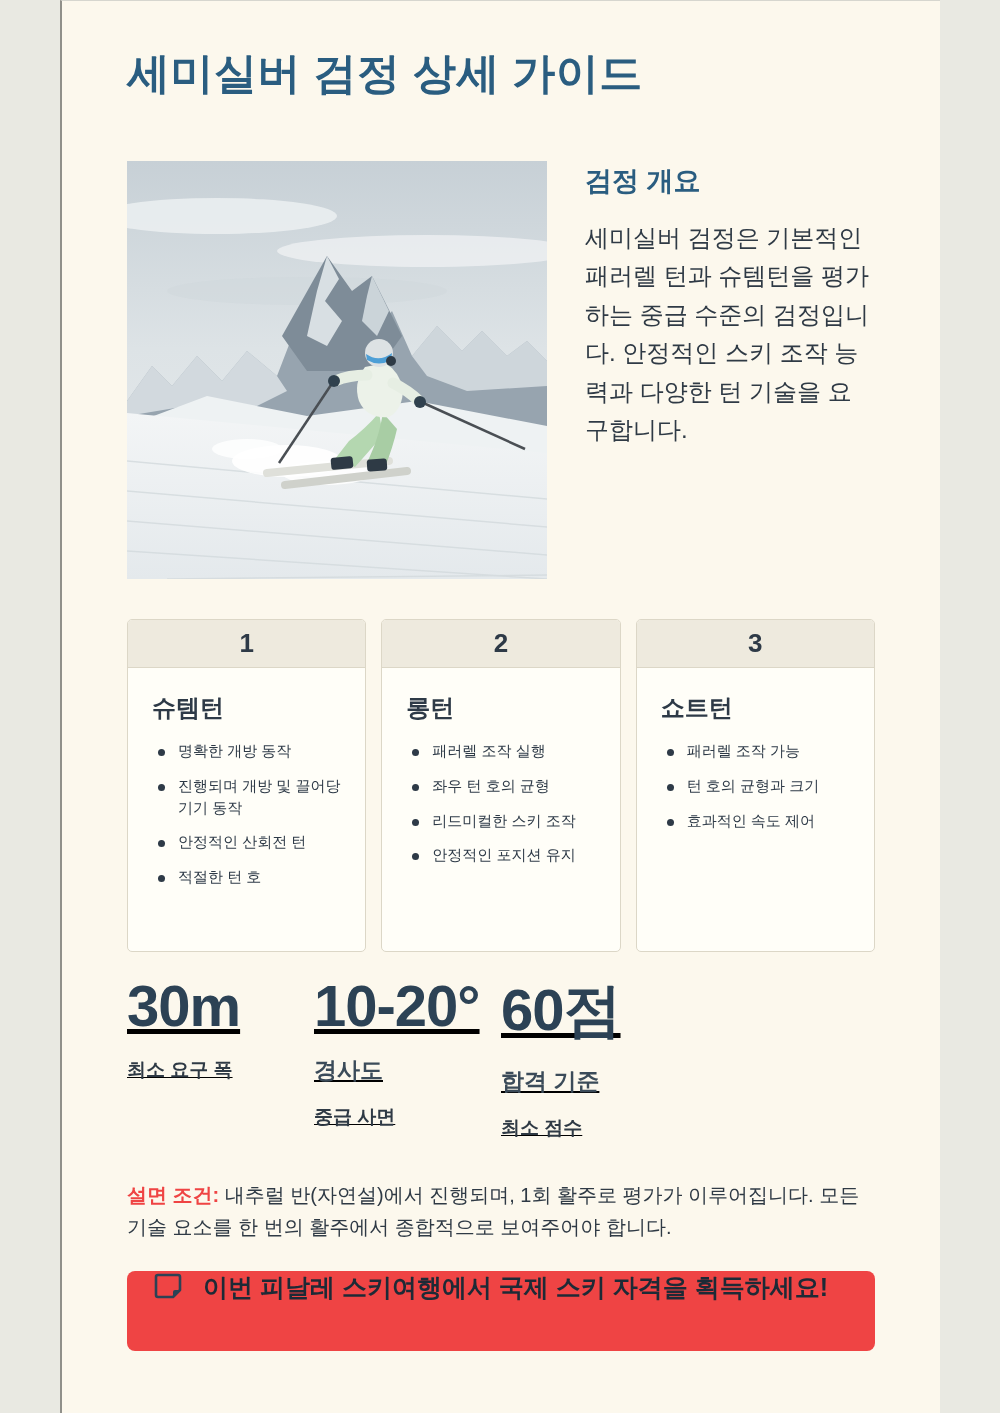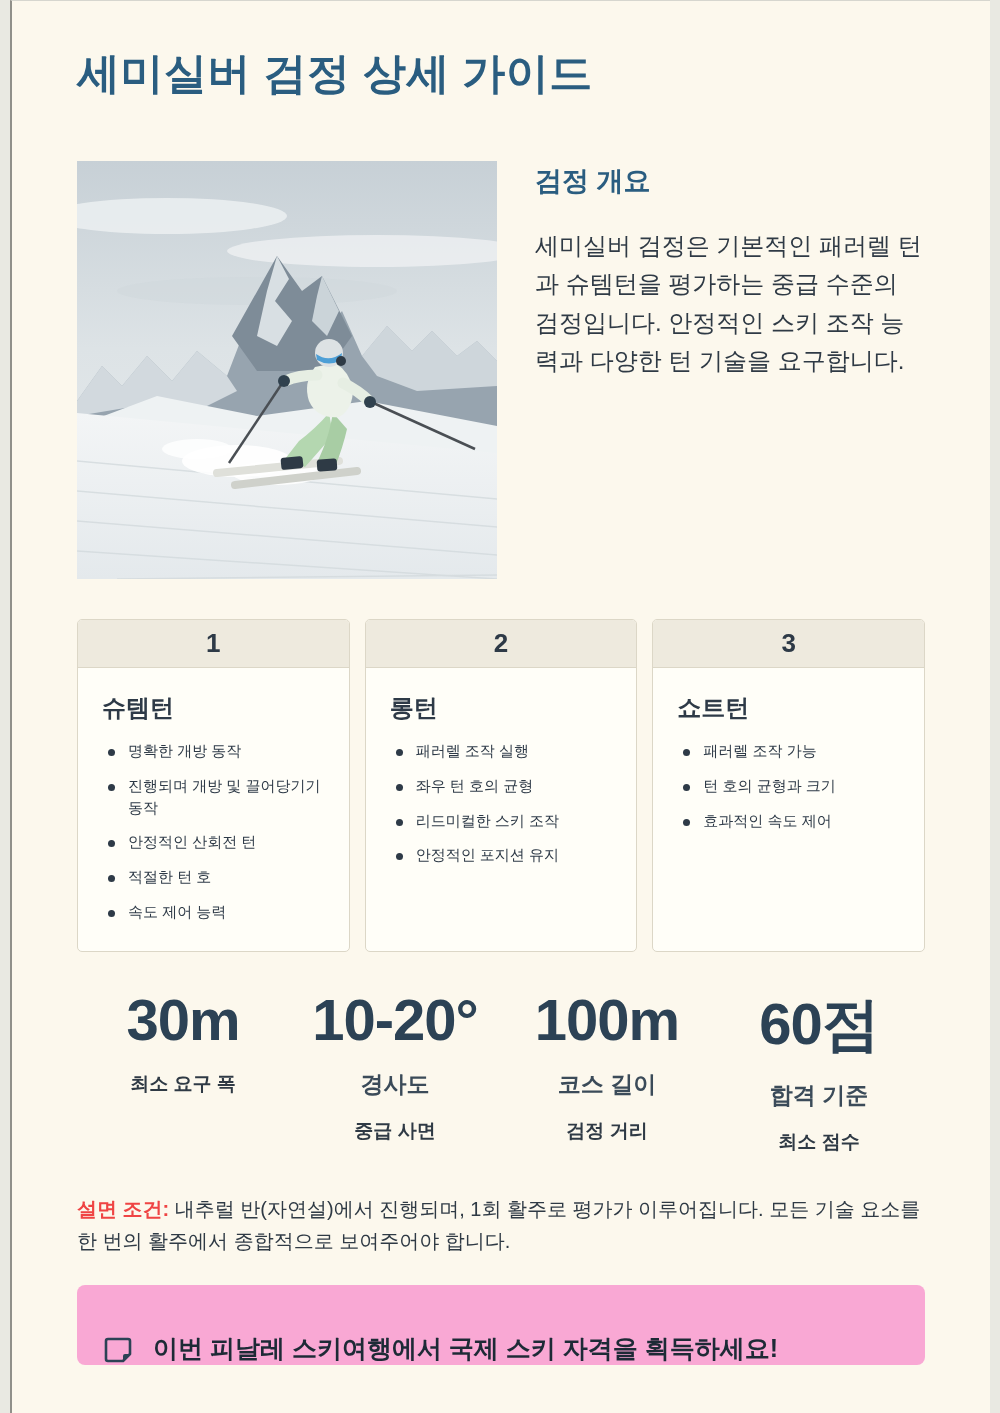--- a/index.html
+++ b/index.html
@@ -1,20 +1,20 @@
 <!DOCTYPE html>
 <html><head>
 <meta charset="utf-8">
 <style>
   * { box-sizing: border-box; margin: 0; padding: 0; }
   html, body { background: #e9e9e2; }
   body { font-family: "Liberation Sans", "DejaVu Sans", sans-serif; }
   .page {
     position: relative;
-    width: 980px;
+    width: 880px;
     height: 1413px;
     margin: 0 auto;
     background: #fcf8ed;
     border-left: 2px solid #90908a;
     border-top: 1px solid #d6d6cf;
     padding: 0 65px;
     overflow: hidden;
   }
   .page-title {
     margin-top: 44px;
@@ -32,21 +32,21 @@
     width: 420px;
     height: 418px;
     flex-shrink: 0;
     overflow: hidden;
   }
   .overview { flex: 1; padding-top: 2px; }
   .overview-heading {
     font-size: 27px;
     font-weight: 600;
     color: #2a5d80;
-    margin-bottom: 28px;
+    margin-bottom: 20px;
   }
   .overview-body {
     font-size: 24px;
     line-height: 1.6;
     color: #2f3a45;
   }
   .cards {
     margin-top: 40px;
     display: grid;
     grid-template-columns: repeat(3, 1fr);
@@ -92,24 +92,24 @@
     content: "";
     position: absolute;
     left: 6px;
     top: 9px;
     width: 7px;
     height: 7px;
     border-radius: 50%;
     background: #2e3a47;
   }
   .stats {
-    margin-top: 34px;
+    margin-top: 20px;
     display: grid;
     grid-template-columns: repeat(4, 1fr);
-    text-align: center;
+    text-decoration: underline;
   }
   .stat-value {
     font-size: 58px;
     font-weight: 700;
     color: #2c4255;
     letter-spacing: -1px;
   }
   .stat-label {
     font-size: 23px;
     font-weight: 600;
@@ -124,25 +124,25 @@
   }
   .note {
     margin-top: 38px;
     font-size: 20px;
     line-height: 1.6;
     color: #2f3a45;
   }
   .note-label { font-weight: 700; color: #ef4444; }
   .callout {
     margin-top: 28px;
-    background: #f9a8d4;
+    background: #ef4444;
     border-radius: 8px;
     height: 80px;
     display: flex;
-    align-items: flex-end;
+    align-items: flex-start;
     padding: 0 26px;
     gap: 20px;
   }
   .callout-icon { flex-shrink: 0; display: flex; }
   .callout-text {
     font-size: 25px;
     font-weight: 700;
     color: #1d2a36;
   }
 </style>
@@ -240,21 +240,20 @@
 
     <div class="card">
       <div class="card-header">1</div>
       <div class="card-body">
         <div class="card-title">슈템턴</div>
         <ul class="card-list">
           <li>명확한 개방 동작</li>
           <li>진행되며 개방 및 끌어당기기 동작</li>
           <li>안정적인 산회전 턴</li>
           <li>적절한 턴 호</li>
-          <li>속도 제어 능력</li>
         </ul>
       </div>
     </div>
 
     <div class="card">
       <div class="card-header">2</div>
       <div class="card-body">
         <div class="card-title">롱턴</div>
         <ul class="card-list">
           <li>패러렐 조작 실행</li>
@@ -282,25 +281,20 @@
     <div class="stat">
       <div class="stat-value">30m</div>
       <div class="stat-sub">최소 요구 폭</div>
     </div>
     <div class="stat">
       <div class="stat-value">10-20°</div>
       <div class="stat-label">경사도</div>
       <div class="stat-sub">중급 사면</div>
     </div>
     <div class="stat">
-      <div class="stat-value">100m</div>
-      <div class="stat-label">코스 길이</div>
-      <div class="stat-sub">검정 거리</div>
-    </div>
-    <div class="stat">
       <div class="stat-value">60점</div>
       <div class="stat-label">합격 기준</div>
       <div class="stat-sub">최소 점수</div>
     </div>
   </div>
 
   <p class="note"><span class="note-label">설면 조건:</span><span> 내추럴 반(자연설)에서 진행되며, 1회 활주로 평가가 이루어집니다. 모든 기술 요소를 한 번의 활주에서 종합적으로 보여주어야 합니다.</span></p>
 
   <div class="callout">
     <span class="callout-icon">

